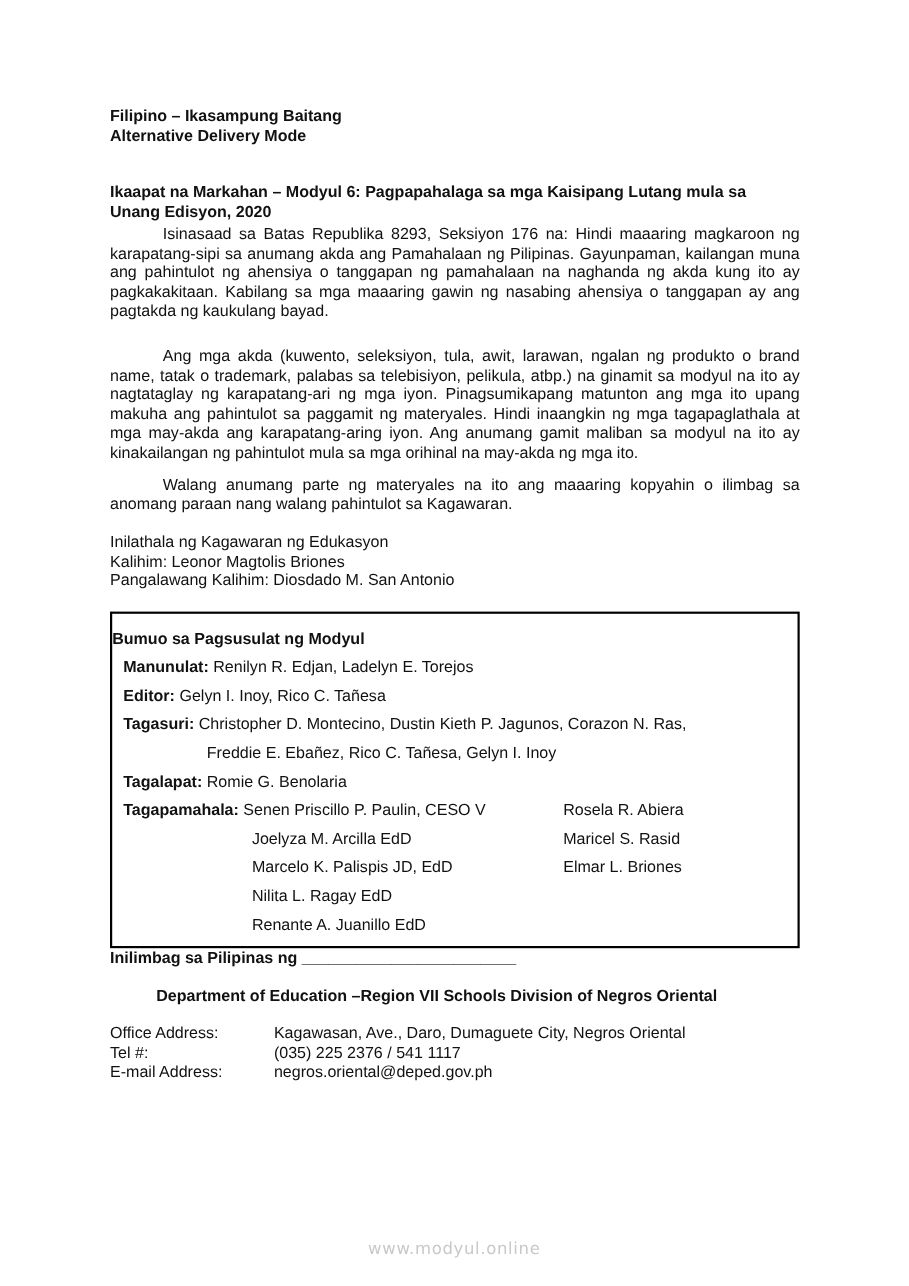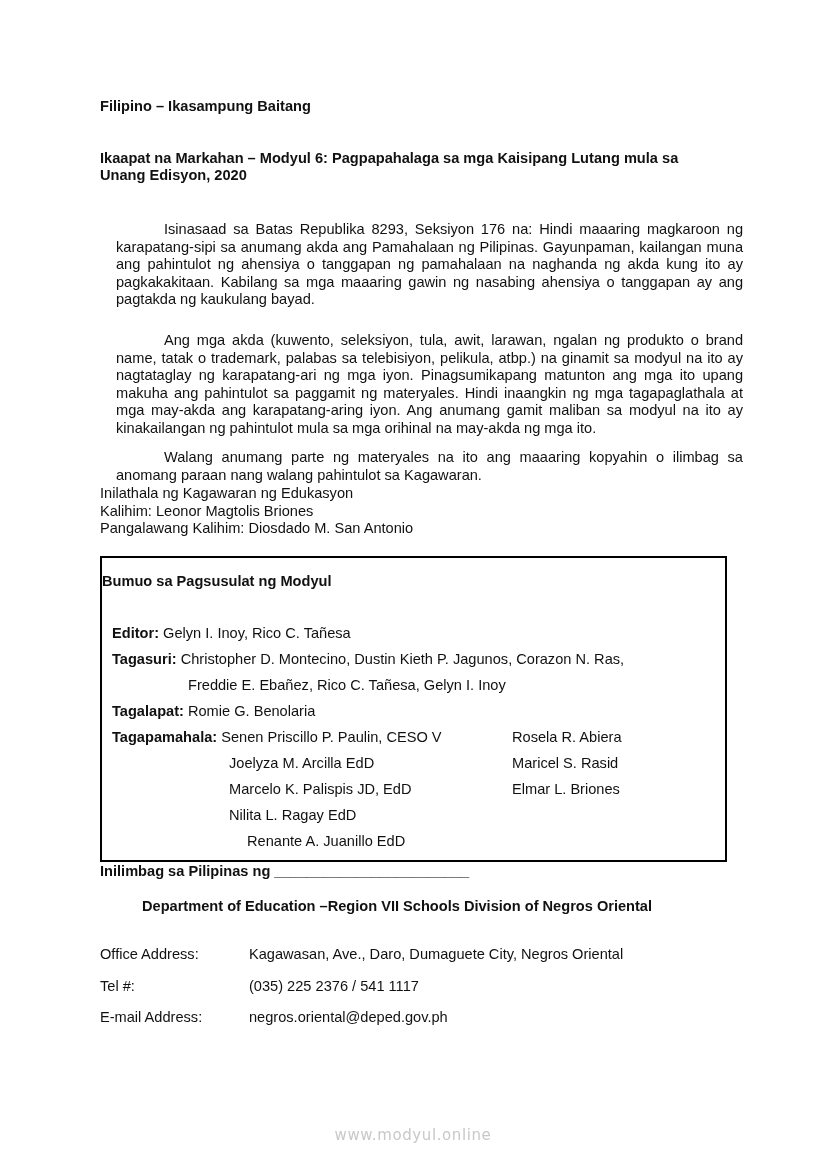--- a/index.html
+++ b/index.html
@@ -3,65 +3,70 @@
 <meta charset="utf-8">
 <style>
   html, body { margin: 0; padding: 0; background: #ffffff; }
   body { width: 826px; height: 1169px; position: relative; overflow: hidden;
          font-family: "Liberation Sans", sans-serif; color: #111; font-size: 14.6px; }
   .page { position: absolute; left: 100px; top: 98px; width: 627px; }
   .hdr { font-weight: bold; line-height: 17.5px; }
   .hdr .title-row { display: flex; margin-top: 34px; }
   .hdr .title-label { white-space: nowrap; }
   .hdr .subtitle { padding-left: 245px; }
-  .para { text-align: justify; text-indent: 48px; line-height: 17.6px; margin: 16px; }
+  .para { text-align: justify; text-indent: 48px; line-height: 17.6px; margin: 0; }
   .para-1 { position: absolute; top: 107px; left: 0; width: 627px; }
   .para-2 { position: absolute; top: 218px; left: 0; width: 627px; }
   .para-3 { position: absolute; top: 335px; left: 0; width: 627px; }
   .pub { position: absolute; top: 387px; left: 0; line-height: 17.6px; }
   .credits-box { position: absolute; top: 458px; left: 0; width: 623px; height: 302px;
                  border: 2px solid #000; box-sizing: content-box; }
   .credits-title { text-align: left; font-weight: bold; margin-top: 14px; height: 26px; line-height: 18px; }
   .crow { position: absolute; left: 10px; line-height: 18px; white-space: nowrap; }
   .crow b { font-weight: bold; }
   .col2 { position: absolute; left: 410px; line-height: 18px; white-space: nowrap; }
   .printed { position: absolute; top: 765px; left: 0; font-weight: bold; }
   .deped { position: absolute; top: 800px; left: 0; font-weight: bold; margin-left: 42px; }
   .contact { position: absolute; top: 834px; left: 0; line-height: 17.5px; }
-  .contact .row { display: flex; margin-top: 14px; }
+  .contact .row { display: flex; }
   .contact .lbl { width: 149px; }
   .watermark { position: absolute; top: 1126px; left: 0; width: 826px; text-align: center;
                color: #c8c8c8; font-size: 15px; letter-spacing: 0.6px; font-family: "DejaVu Sans", sans-serif; }
 </style>
 </head>
 <body>
 
 <div class="page">
 
   <div class="hdr">
     <div>Filipino – Ikasampung Baitang</div>
+    <div>Alternative Delivery Mode</div>
     <div class="title-row">
         <span class="title-label">Ikaapat na Markahan – Modyul 6: Pagpapahalaga sa mga Kaisipang Lutang mula sa</span>
       </div>
     <div>Unang Edisyon, 2020</div>
   </div>
 
   <p class="para para-1">Isinasaad sa Batas Republika 8293, Seksiyon 176 na: Hindi maaaring magkaroon ng karapatang-sipi sa anumang akda ang Pamahalaan ng Pilipinas. Gayunpaman, kailangan muna ang pahintulot ng ahensiya o tanggapan ng pamahalaan na naghanda ng akda kung ito ay pagkakakitaan. Kabilang sa mga maaaring gawin ng nasabing ahensiya o tanggapan ay ang pagtakda ng kaukulang bayad.</p>
   <p class="para para-2">Ang mga akda (kuwento, seleksiyon, tula, awit, larawan, ngalan ng produkto o brand name, tatak o trademark, palabas sa telebisiyon, pelikula, atbp.) na ginamit sa modyul na ito ay nagtataglay ng karapatang-ari ng mga iyon. Pinagsumikapang matunton ang mga ito upang makuha ang pahintulot sa paggamit ng materyales. Hindi inaangkin ng mga tagapaglathala at mga may-akda ang karapatang-aring iyon. Ang anumang gamit maliban sa modyul na ito ay kinakailangan ng pahintulot mula sa mga orihinal na may-akda ng mga ito.</p>
   <p class="para para-3">Walang anumang parte ng materyales na ito ang maaaring kopyahin o ilimbag sa anomang paraan nang walang pahintulot sa Kagawaran.</p>
 
   <div class="pub">
     <div>Inilathala ng Kagawaran ng Edukasyon</div>
     <div>Kalihim: Leonor Magtolis Briones</div>
     <div>Pangalawang Kalihim: Diosdado M. San Antonio</div>
   </div>
 
   <div class="credits-box">
     <div class="credits-title">Bumuo sa Pagsusulat ng Modyul</div>
 
+    <div class="crow" style="top:40px">
+      <b>Manunulat:</b>
+      <span>Renilyn R. Edjan, Ladelyn E. Torejos</span>
+    </div>
     <div class="crow" style="top:66px">
       <b>Editor:</b>
       <span>Gelyn I. Inoy, Rico C. Tañesa</span>
     </div>
     <div class="crow" style="top:118px; left:86px">
       <span>Freddie E. Ebañez, Rico C. Tañesa, Gelyn I. Inoy</span>
     </div>
     <div class="crow" style="top:92px">
       <b>Tagasuri:</b>
       <span>Christopher D. Montecino, Dustin Kieth P. Jagunos, Corazon N. Ras,</span>
@@ -70,21 +75,21 @@
       <b>Tagalapat:</b>
       <span>Romie G. Benolaria</span>
     </div>
     <div class="crow" style="top:170px">
       <b>Tagapamahala:</b>
       <span>Senen Priscillo P. Paulin, CESO V</span>
     </div>
     <div class="crow" style="top:196px; left:127px">Joelyza M. Arcilla EdD</div>
     <div class="crow" style="top:222px; left:127px">Marcelo K. Palispis JD, EdD</div>
     <div class="crow" style="top:248px; left:127px">Nilita L. Ragay EdD</div>
-    <div class="crow" style="top:274px; left:145px">Renante A. Juanillo EdD</div>
+    <div class="crow" style="top:274px; left:127px">Renante A. Juanillo EdD</div>
 
     <div class="col2" style="top:170px">Rosela R. Abiera</div>
     <div class="col2" style="top:196px">Maricel S. Rasid</div>
     <div class="col2" style="top:222px">Elmar L. Briones</div>
   </div>
 
   <div class="printed">Inilimbag sa Pilipinas ng ________________________</div>
   <div class="deped">Department of Education –Region VII Schools Division of Negros Oriental</div>
 
   <div class="contact">

